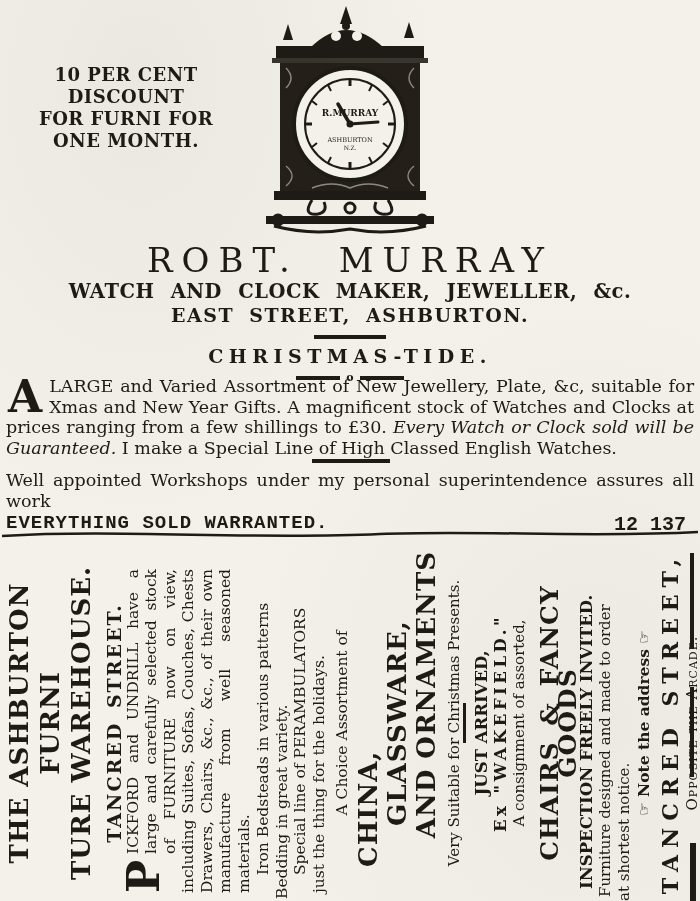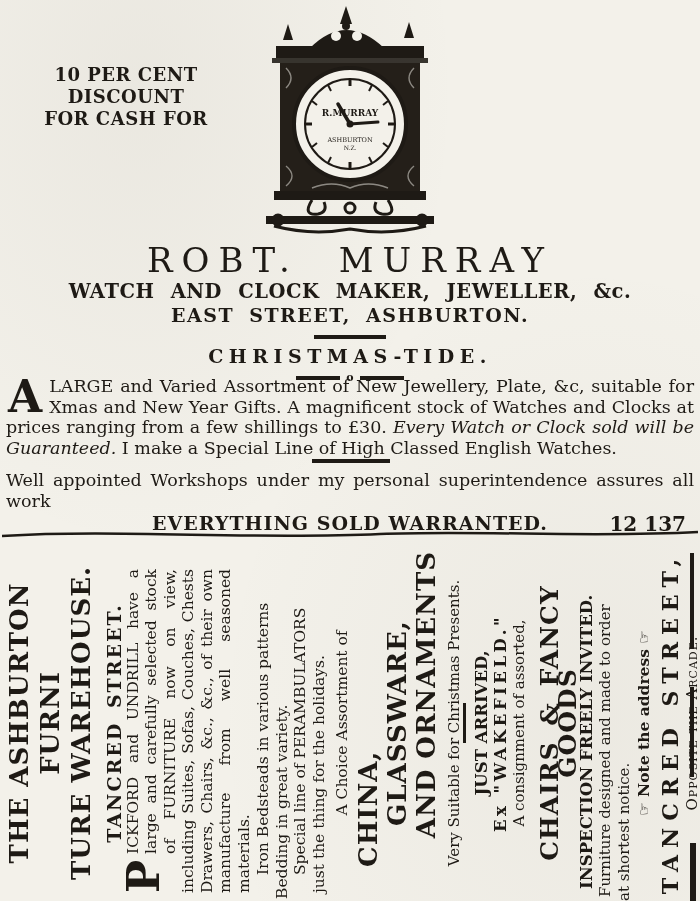--- a/index.html
+++ b/index.html
@@ -41,21 +41,21 @@
 
   
   .main-ad { position:absolute; top:376px; left:6px; width:688px;
     font-size:17.5px; line-height:20.5px; text-align:justify; }
   .main-ad .dropcap { float:left; font-size:44px; line-height:37px; font-weight:bold; padding:2px 7px 0 2px; }
   .center-rule { position:absolute; top:459px; left:312px; width:78px; height:4px; background:var(--ink); }
 
   
   .workshop { position:absolute; top:470px; left:6px; width:688px; font-size:17.5px; line-height:21px; }
   .workshop .just { text-align:justify; text-align-last:justify; }
-  .warranty-row { position:relative; text-align:center; margin-top:1px; }
+  .warranty-row { position:relative; margin-top:1px;font-family:Liberation Mono, monospace; }
   .warranty { font-weight:bold; font-size:19px; letter-spacing:1px; }
   .ref { position:absolute; right:8px; top:1px; font-weight:bold; font-size:20px; }
 
   .wavy { position:absolute; top:527px; left:0; }
 
   
   .rot-outer { position:absolute; top:545px; left:0; width:700px; height:356px; overflow:hidden; }
   .rot-inner { position:absolute; left:50%; top:50%; width:356px; height:700px;
     transform:translate(-50%,-50%) rotate(-90deg);
     display:flex; flex-direction:column; justify-content:space-between;
@@ -93,21 +93,22 @@
   .er2 { top:142px; height:90px; }
   .er3 { top:298px; height:58px; width:6px; right:4px; }
 </style>
 </head>
 <body>
 
 <div id="page">
 
   <div class="offer-left">
     <div>10 PER CENT DISCOUNT</div>
-    <div>FOR CASH FOR</div>
+    <div>FOR FURNI FOR</div>
+    <div>ONE MONTH.</div>
   </div>
 
   <div class="offer-right">
   </div>
 
   <svg class="clock" width="196" height="232" viewBox="0 0 196 232">
     <g stroke="none" fill="#1e1a15">
       <polygon points="94,4 100,22 88,22"></polygon>
       <circle cx="94" cy="24" r="4"></circle>
       <path d="M58,46 Q94,10 132,46 Z"></path>

